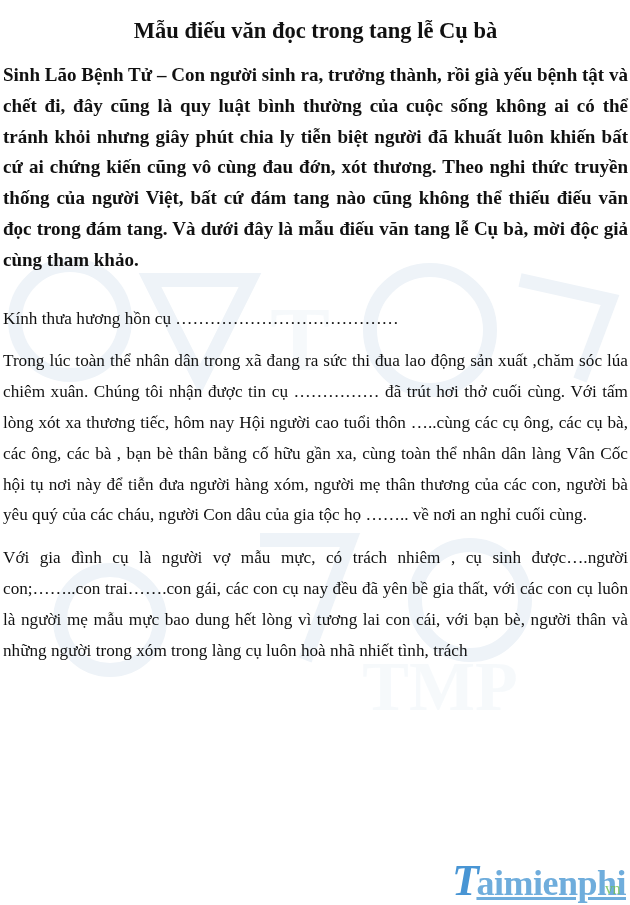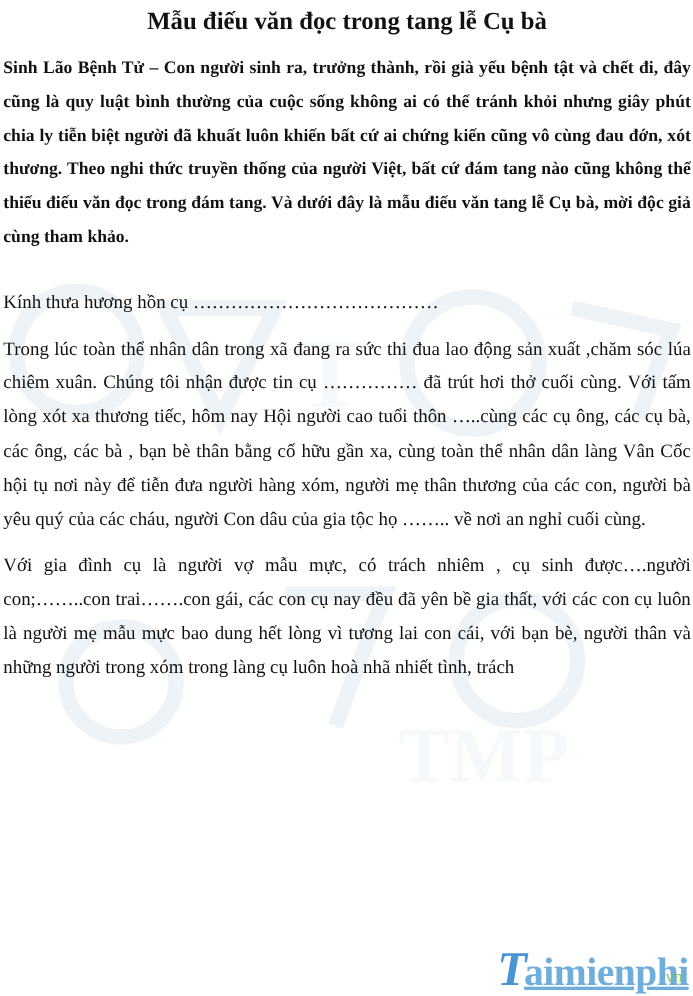--- a/index.html
+++ b/index.html
@@ -21,32 +21,32 @@
       width: 630px; height: 600px;
       pointer-events: none;
       z-index: 0;
     }
     .page {
       position: relative;
       z-index: 1;
       padding: 0 2px 0 3px;
     }
     .title {
-      margin: 0;
+      margin: 12px;
       padding-top: 2px;
       text-align: center;
       font-weight: bold;
       font-size: 22.5px;
       line-height: 34px;
       letter-spacing: 0;
     }
     .intro {
       margin: 11px 0 0 0;
       font-weight: bold;
-      font-size: 16px;
+      font-size: 19px;
       line-height: 30.8px;
       text-align: justify;
       text-align-last: left;
     }
     .para {
       margin: 12px 0 0 0;
       font-size: 17.2px;
       line-height: 30.8px;
       text-align: justify;
       text-align-last: left;

